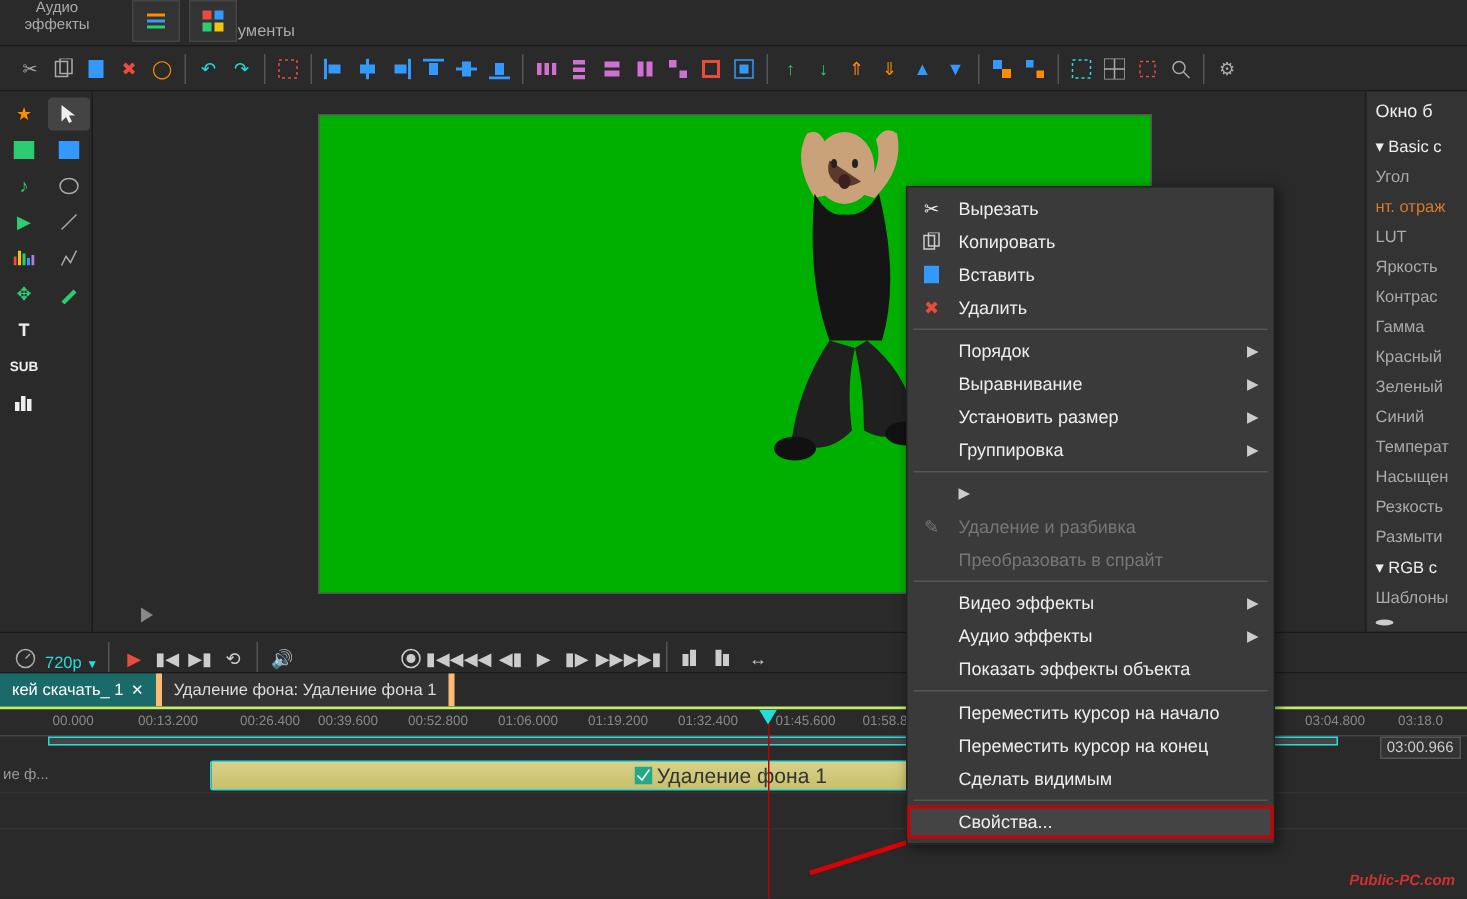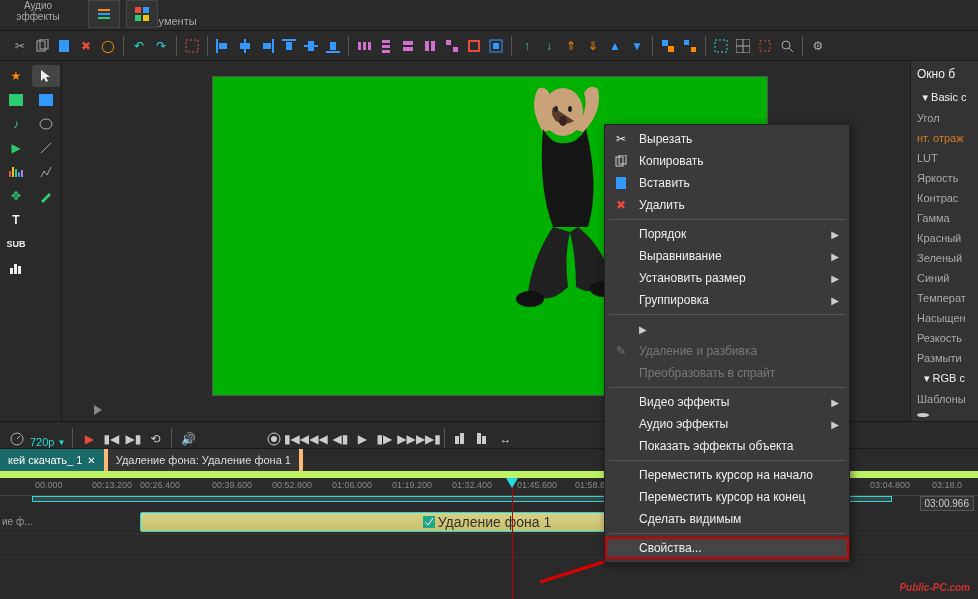--- a/index.html
+++ b/index.html
@@ -131,21 +131,20 @@
   overflow: hidden;
 }
 .right-panel .hdr {
   color: #eee;
   font-size: 12px;
   padding: 2px 0;
 }
 .right-panel .section {
   color: #eee;
   font-size: 11px;
-  text-align: center;
 }
 .right-panel .prop {
   color: #aaa;
   font-size: 11px;
   white-space: nowrap;
 }
 .right-panel .orange { color: #d87a2a; }
 
 
 .transport {
@@ -187,21 +186,21 @@
 }
 .tab.teal { background: #1a6a6a; color: #fff; }
 .tab.dark { background: #333; color: #ddd; }
 .tab .x { font-size: 10px; cursor: pointer; }
 
 
 .timeline {
   height: 128px;
   background: #2a2a2a;
   position: relative;
-  border-top: 7px solid #bef264;
+  border-top: 2px solid #bef264;
 }
 .ruler {
   height: 18px;
   background: #2a2a2a;
   position: relative;
   border-bottom: 1px solid #444;
   display: flex;
   font-size: 9px;
   color: #888;
 }
@@ -746,21 +745,21 @@
   </div>
   <div class="tab dark">
     <span>Удаление фона: Удаление фона 1</span>
   </div>
 </div>
 
 <div class="timeline">
   <div class="ruler">
     <span class="tick" style="left:35px">00.000</span>
     <span class="tick" style="left:92px">00:13.200</span>
-    <span class="tick" style="left:140px">00:26.400</span>
+    <span class="tick" style="left:160px">00:26.400</span>
     <span class="tick" style="left:212px">00:39.600</span>
     <span class="tick" style="left:272px">00:52.800</span>
     <span class="tick" style="left:332px">01:06.000</span>
     <span class="tick" style="left:392px">01:19.200</span>
     <span class="tick" style="left:452px">01:32.400</span>
     <span class="tick" style="left:517px">01:45.600</span>
     <span class="tick" style="left:575px">01:58.800</span>
     <span class="tick" style="left:870px">03:04.800</span>
     <span class="tick" style="left:932px">03:18.0</span>
   </div>

